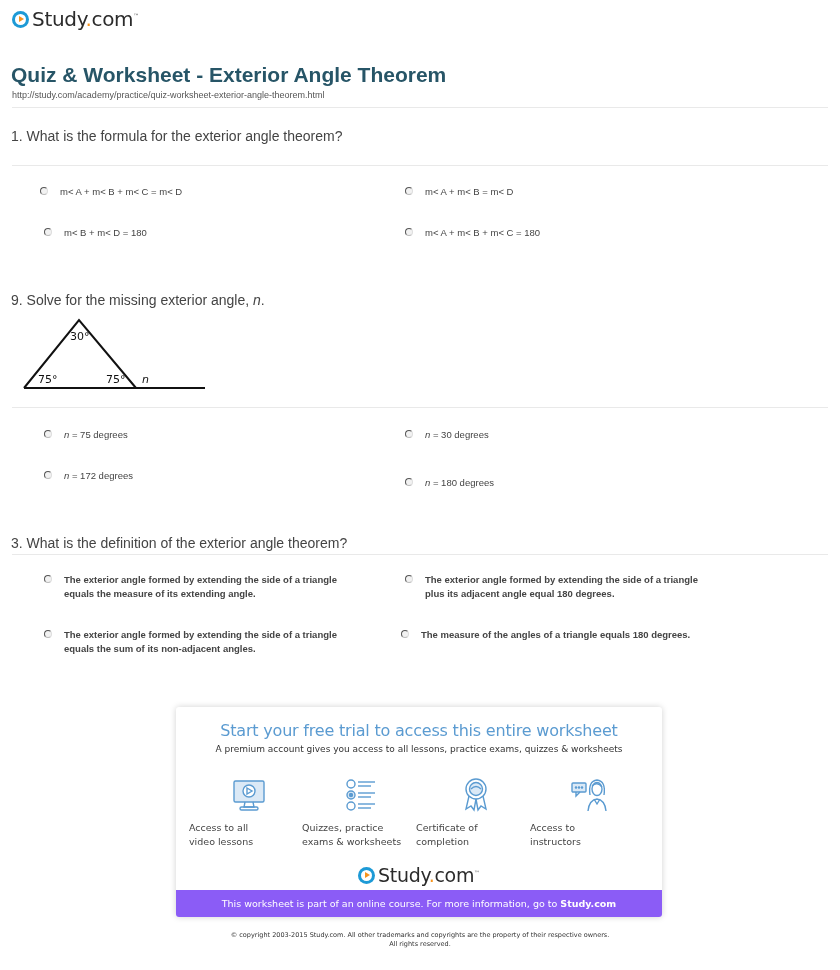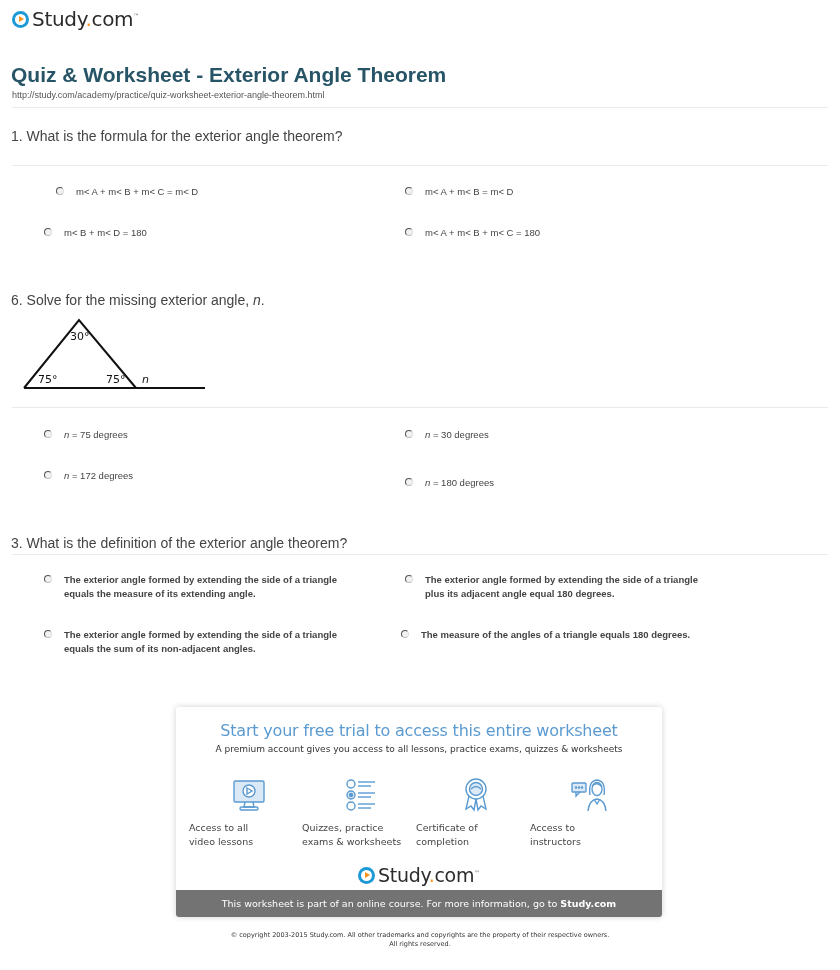--- a/index.html
+++ b/index.html
@@ -30,57 +30,57 @@
   .diagram { position:absolute; left:22px; top:317px; }
 
   .promo { position:absolute; left:176px; top:707px; width:486px; height:210px; background:#fff; border-radius:3px; box-shadow:0 0 6px rgba(0,0,0,0.18); overflow:hidden; }
   .promo .head { position:absolute; left:0; right:0; top:14px; text-align:center; font-family:"DejaVu Sans", sans-serif; font-size:16px; color:#5b9bd1; letter-spacing:-0.2px; }
   .promo .sub { position:absolute; left:0; right:0; top:37px; text-align:center; font-family:"DejaVu Sans", sans-serif; font-size:9px; color:#333; }
   .feature { position:absolute; top:70px; width:120px; text-align:left; }
   .feature svg { display:block; margin:0 auto; }
   .feature .lbl { margin-top:8px; font-family:"DejaVu Sans", sans-serif; font-size:9.5px; color:#444; line-height:14px; }
   #promo-logo { left:182px; top:157px; }
   #promo-logo .word { font-size:19px; }
-  .banner { position:absolute; left:0; right:0; bottom:0; height:27px; background:#737373; color:#fff; text-align:center; font-family:"DejaVu Sans", sans-serif; font-size:9.5px; line-height:27px; }
+  .banner { position:absolute; left:0; right:0; bottom:0; height:27px; background:#8b5cf6; color:#fff; text-align:center; font-family:"DejaVu Sans", sans-serif; font-size:9.5px; line-height:27px; }
   .banner b { font-weight:bold; }
 
   .copyright { position:absolute; left:0; width:840px; top:931px; text-align:center; font-family:"DejaVu Sans", sans-serif; font-size:6.5px; color:#333; line-height:9px; }
 </style>
 </head>
 <body>
 
 <div class="logo" id="top-logo">
   <span class="mark"></span>
   <span class="word"><span>Study</span><span class="dot">.</span><span>com</span><span class="tm">™</span></span>
 </div>
 
 <div class="title">Quiz &amp; Worksheet - Exterior Angle Theorem</div>
 <div class="url">http://study.com/academy/practice/quiz-worksheet-exterior-angle-theorem.html</div>
 <div class="rule" style="top:107px;"></div>
 
 <div class="q" style="top:128px;">1. What is the formula for the exterior angle theorem?</div>
 <div class="rule" style="top:165px;"></div>
-<div class="opt" style="left:56px; top:185px;">
+<div class="opt" style="left:40px; top:185px;">
     <span class="radio"></span>
     <span class="txt">m&lt; A + m&lt; B + m&lt; C = m&lt; D</span>
   </div>
 <div class="opt" style="left:405px; top:185px;">
     <span class="radio"></span>
     <span class="txt">m&lt; A + m&lt; B = m&lt; D</span>
   </div>
 <div class="opt" style="left:44px; top:226px;">
     <span class="radio"></span>
     <span class="txt">m&lt; B + m&lt; D = 180</span>
   </div>
 <div class="opt" style="left:405px; top:226px;">
     <span class="radio"></span>
     <span class="txt">m&lt; A + m&lt; B + m&lt; C = 180</span>
   </div>
 
-<div class="q" style="top:292px;"><span>6. Solve for the missing exterior angle, </span><i>n</i><span>.</span></div>
+<div class="q" style="top:292px;"><span>9. Solve for the missing exterior angle, </span><i>n</i><span>.</span></div>
 <div class="diagram">
   <svg width="190" height="76" viewBox="0 0 190 76">
     <polyline points="2,71 57,3 114,71" fill="none" stroke="#111" stroke-width="2"></polyline>
     <line x1="2" y1="71" x2="183" y2="71" stroke="#111" stroke-width="2"></line>
     <text x="48" y="23" font-family="DejaVu Sans, sans-serif" font-size="11" fill="#111">30°</text>
     <text x="16" y="66" font-family="DejaVu Sans, sans-serif" font-size="11" fill="#111">75°</text>
     <text x="84" y="66" font-family="DejaVu Sans, sans-serif" font-size="11" fill="#111">75°</text>
     <text x="120" y="66" font-family="DejaVu Sans, sans-serif" font-size="11" font-style="italic" fill="#111">n</text>
   </svg>
 </div>

